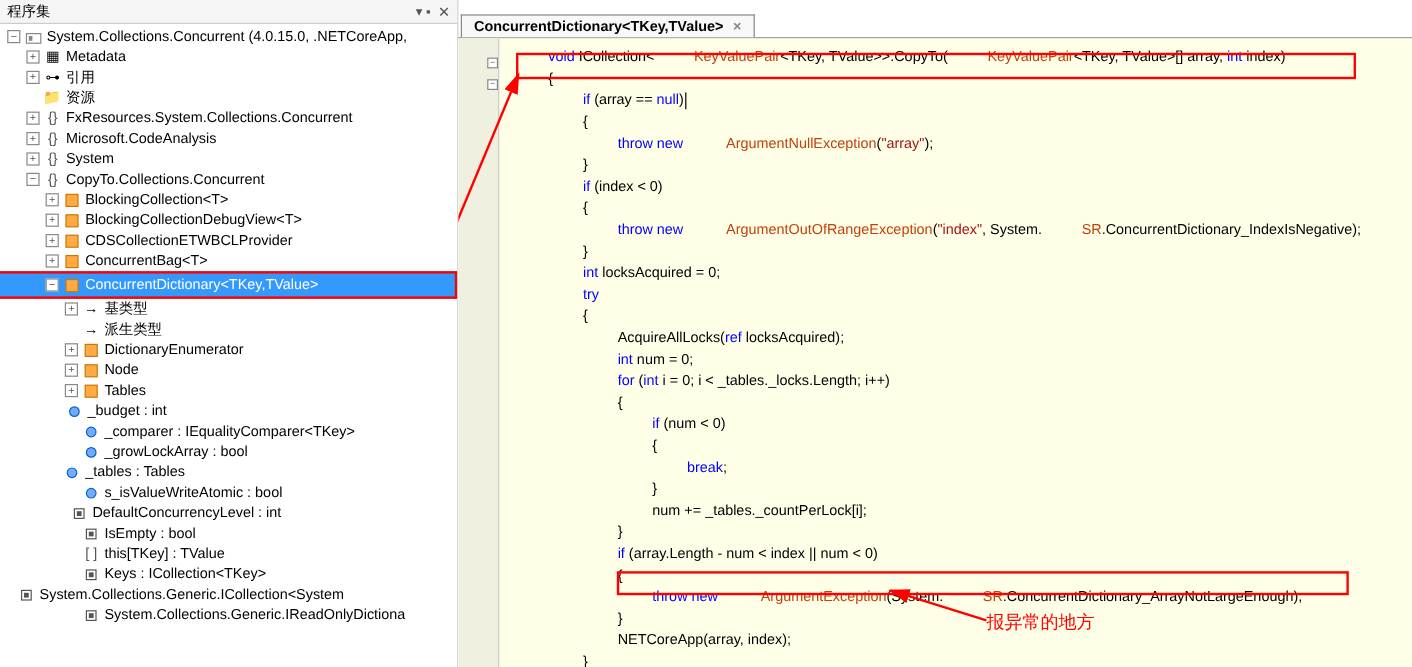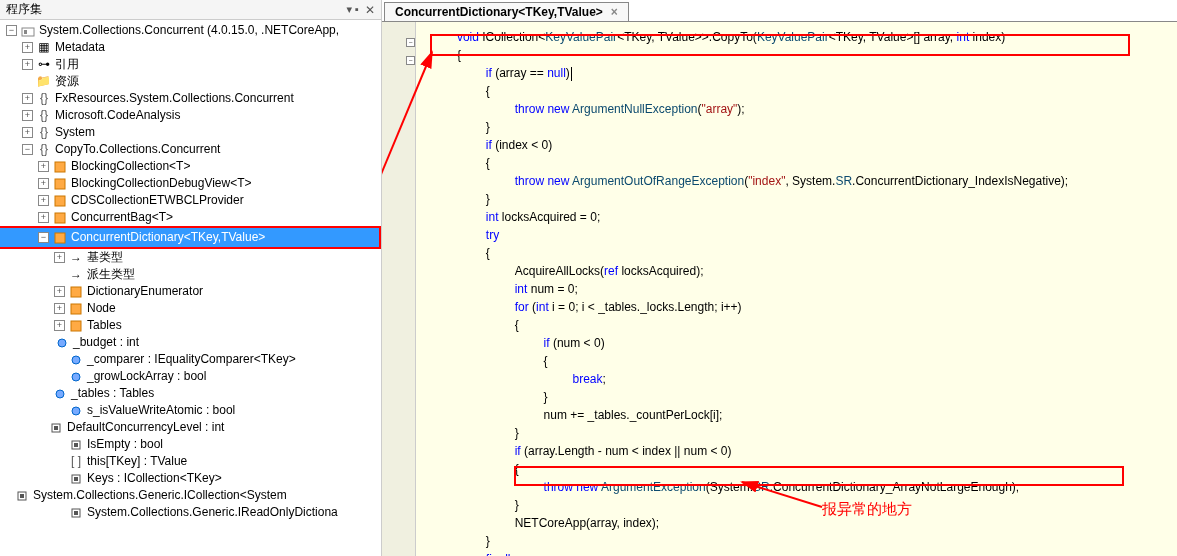--- a/index.html
+++ b/index.html
@@ -11,27 +11,27 @@
 .left-header .close { margin-left:6px; color:#555; }
 .tree { flex:1; overflow:auto; padding:2px 0; font-size:12px; line-height:17px; }
 .tnode { display:flex; align-items:center; white-space:nowrap; padding-right:8px; }
 .twist { width:11px; height:11px; border:1px solid #888; display:inline-flex; align-items:center; justify-content:center; font-size:9px; color:#555; margin-right:3px; background:#fff; flex-shrink:0; }
 .twist.blank { border:none; }
 .ic { width:16px; height:16px; display:inline-flex; align-items:center; justify-content:center; margin-right:3px; flex-shrink:0; }
 .lbl { color:#000; }
 .tnode.sel { background:#3399ff; border:2px solid #ff0000; margin-left:-2px; padding-top:1px; padding-bottom:1px; }
 .tnode.sel .lbl { color:#fff; }
 .right { flex:1; display:flex; flex-direction:column; position:relative; }
-.tabs { height:22px; display:flex; align-items:flex-end; border-bottom:1px solid #888; padding-left:2px; }
+.tabs { height:32px; display:flex; align-items:flex-end; border-bottom:1px solid #888; padding-left:2px; }
 .tab { border:1px solid #888; border-bottom:none; padding:2px 10px; background:#f8f8f8; font-weight:bold; font-size:12px; }
 .code-area { flex:1; background:#ffffe8; position:relative; font-family:Consolas,monospace; font-size:13px; line-height:18px; color:#000; padding:6px 0 6px 40px; overflow:hidden; }
 .gutter { position:absolute; left:0; top:0; bottom:0; width:34px; background:#f0f0e0; border-right:1px solid #ccc; }
 .fold { position:absolute; left:24px; width:9px; height:9px; border:1px solid #888; background:#fff; font-size:7px; display:flex; align-items:center; justify-content:center; color:#555; }
 .kw { color:#0000ff; }
-.typ { color:#0c4a6e; }
+.typ { color:#c2410c;margin-left:33px; }
 .str { color:#a31515; }
 .redbox { position:absolute; border:2px solid #ff0000; pointer-events:none; }
 .arrow { position:absolute; pointer-events:none; }
 .anno { position:absolute; color:#ff0000; font-size:15px; font-family:"Microsoft YaHei"; }
 .cursor { display:inline-block; width:1px; height:14px; background:#000; vertical-align:middle; margin-left:1px; }
 </style>
 </head>
 <body>
 
 <div class="left">
@@ -206,21 +206,21 @@
       </div>
     <div class="tnode" style="padding-left:54px">
         <span class="twist blank"></span>
         <span class="ic">
           <svg width="14" height="14">
             <circle cx="7" cy="7" r="4" fill="#7af" stroke="#06c"></circle>
           </svg>
         </span>
         <span class="lbl">s_isValueWriteAtomic : bool</span>
       </div>
-    <div class="tnode" style="padding-left:34px">
+    <div class="tnode" style="padding-left:44px">
         <span class="twist blank"></span>
         <span class="ic">
           <svg width="14" height="14">
             <rect x="3" y="3" width="8" height="8" fill="none" stroke="#555"></rect>
             <rect x="5" y="5" width="4" height="4" fill="#555"></rect>
           </svg>
         </span>
         <span class="lbl">DefaultConcurrencyLevel : int</span>
       </div>
     <div class="tnode" style="padding-left:54px">

